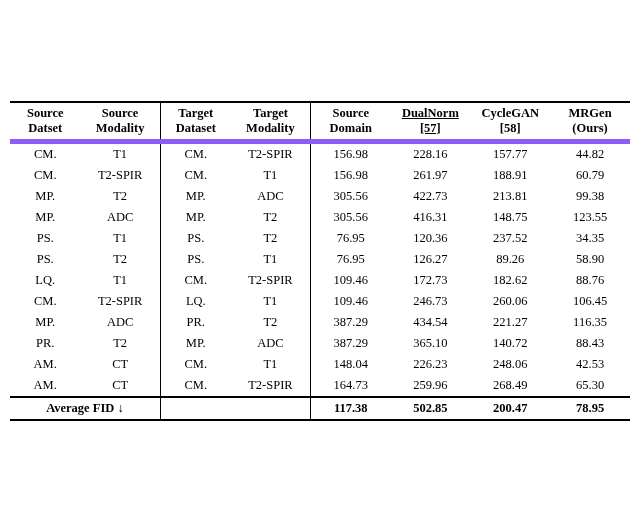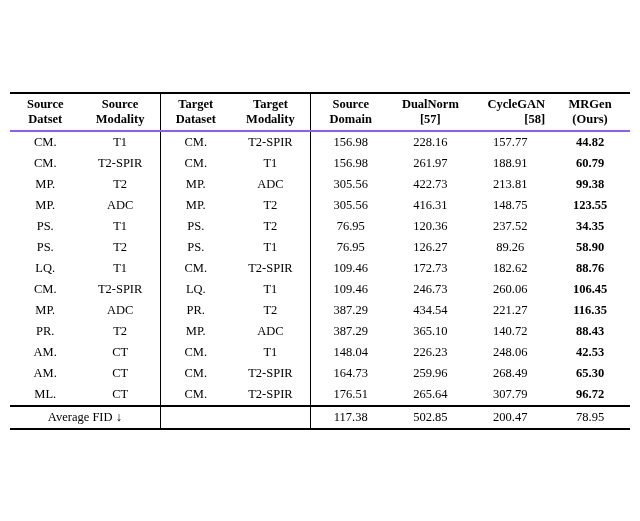--- a/index.html
+++ b/index.html
@@ -25,40 +25,40 @@
     th, td {
       padding: 3px 5px;
       text-align: center;
     }
     th {
       font-weight: bold;
       vertical-align: bottom;
     }
     .header-row th {
       border-top: 2px solid #000;
-      border-bottom: 2px solid #8b5cf6;
+      border-bottom: 5px solid #8b5cf6;
     }
     .avg-row td {
       border-top: 2px solid #000;
       border-bottom: 2px solid #000;
+      font-weight: bold;
+    }
+    .bold-cell {
       font-weight: normal;
-    }
-    .bold-cell {
-      font-weight: bold;
     }
     .col-sep-left {
       border-left: 1px solid #000;
     }
     .col-source-dataset { width: 60px; }
     .col-source-modality { width: 68px; }
     .col-target-dataset { width: 60px; border-left: 1px solid #000; }
     .col-target-modality { width: 68px; }
     .col-source-domain { width: 68px; border-left: 1px solid #000; }
-    .col-dualnorm { width: 68px; }
-    .col-cyclegan { width: 68px; text-align: right; }
+    .col-dualnorm { width: 68px; text-decoration: underline; }
+    .col-cyclegan { width: 68px; }
     .col-mrgen { width: 68px; }
     .avg-label {
       text-align: center;
       font-weight: bold;
     }
   </style>
 </head>
 <body>
 
 <div class="table-wrapper">
@@ -189,30 +189,20 @@
         <tr>
           <td>AM.</td>
           <td>CT</td>
           <td class="col-sep-left">CM.</td>
           <td>T2-SPIR</td>
           <td class="col-sep-left">164.73</td>
           <td>259.96</td>
           <td>268.49</td>
           <td class="bold-cell">65.30</td>
         </tr>
-        <tr>
-          <td>ML.</td>
-          <td>CT</td>
-          <td class="col-sep-left">CM.</td>
-          <td>T2-SPIR</td>
-          <td class="col-sep-left">176.51</td>
-          <td>265.64</td>
-          <td>307.79</td>
-          <td class="bold-cell">96.72</td>
-        </tr>
       </tbody>
     <tfoot>
       <tr class="avg-row">
         <td colspan="2" class="avg-label">Average FID ↓</td>
         <td colspan="2" class="col-sep-left"></td>
         <td class="col-sep-left">117.38</td>
         <td>502.85</td>
         <td>200.47</td>
         <td>78.95</td>
       </tr>

